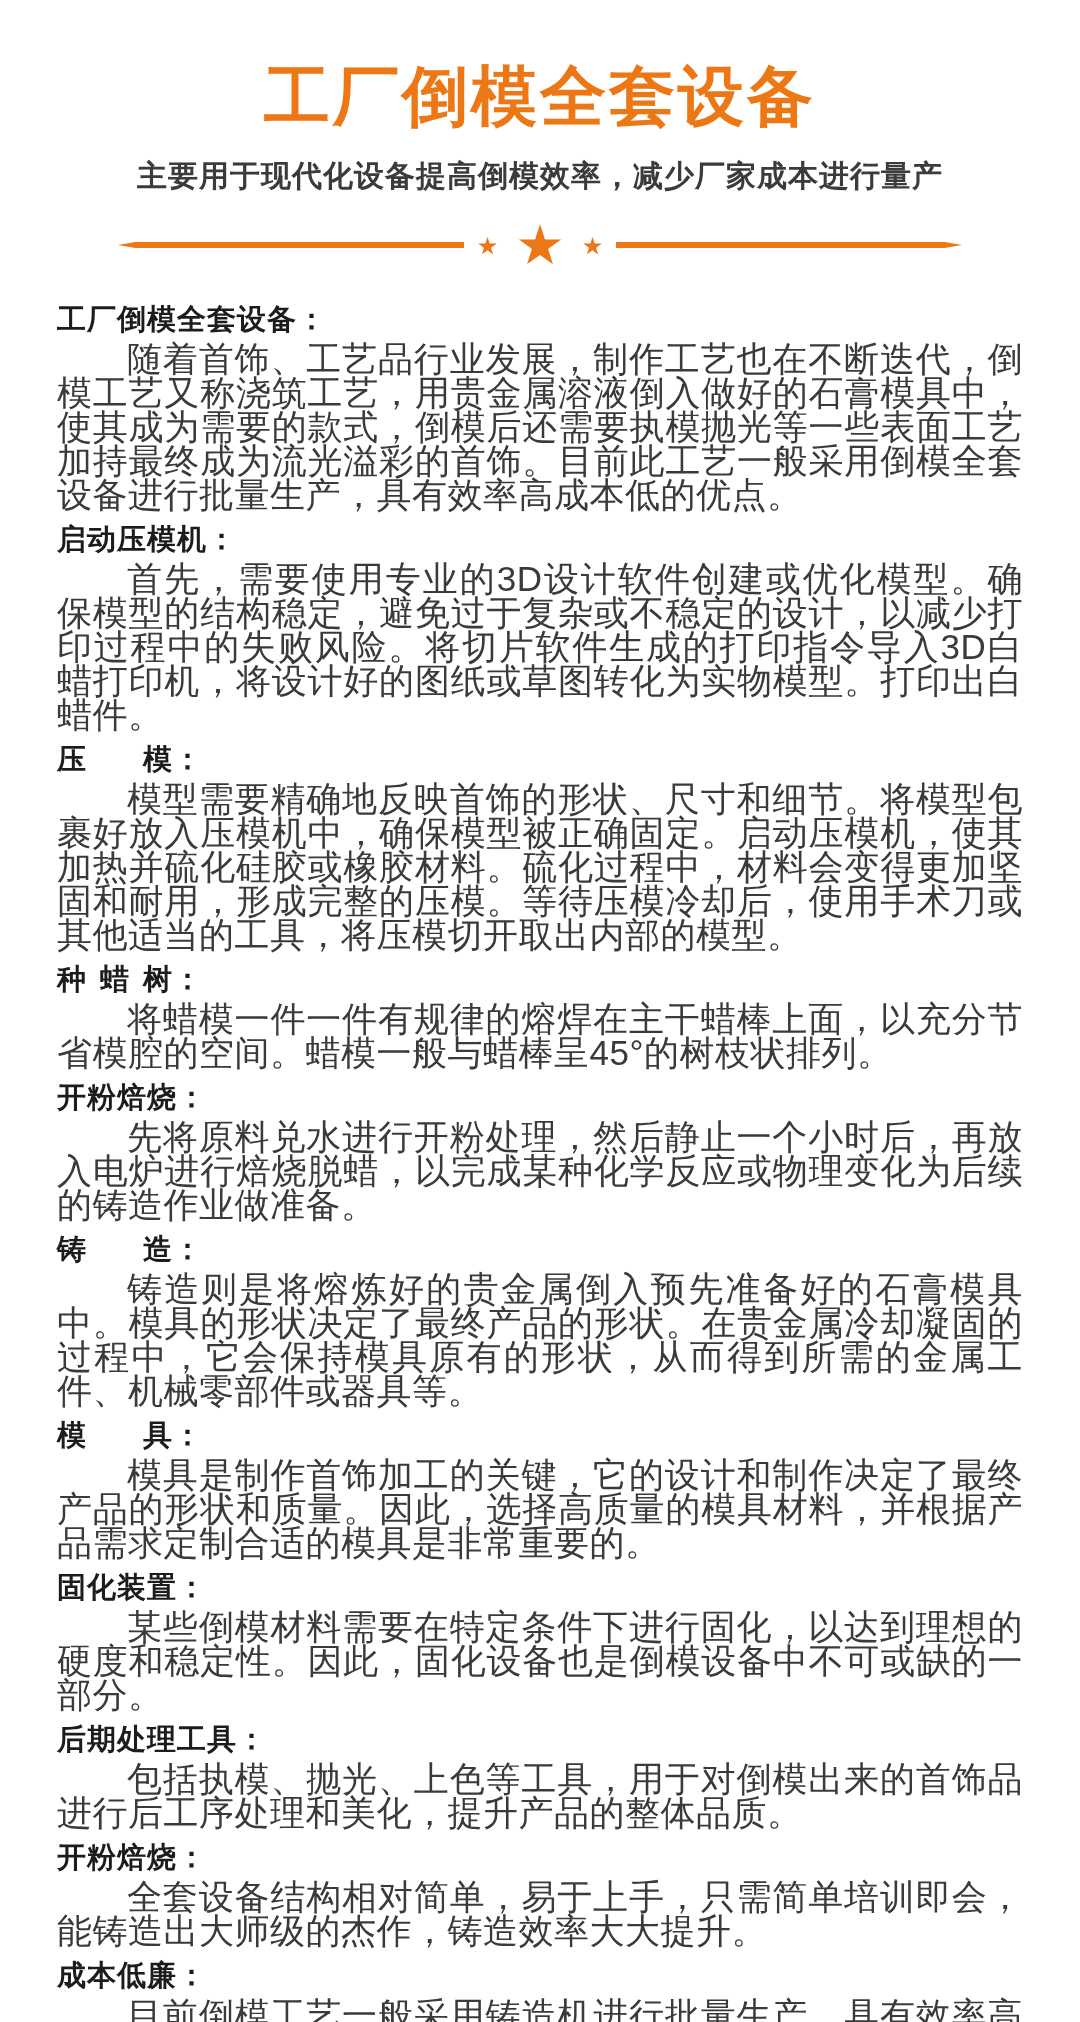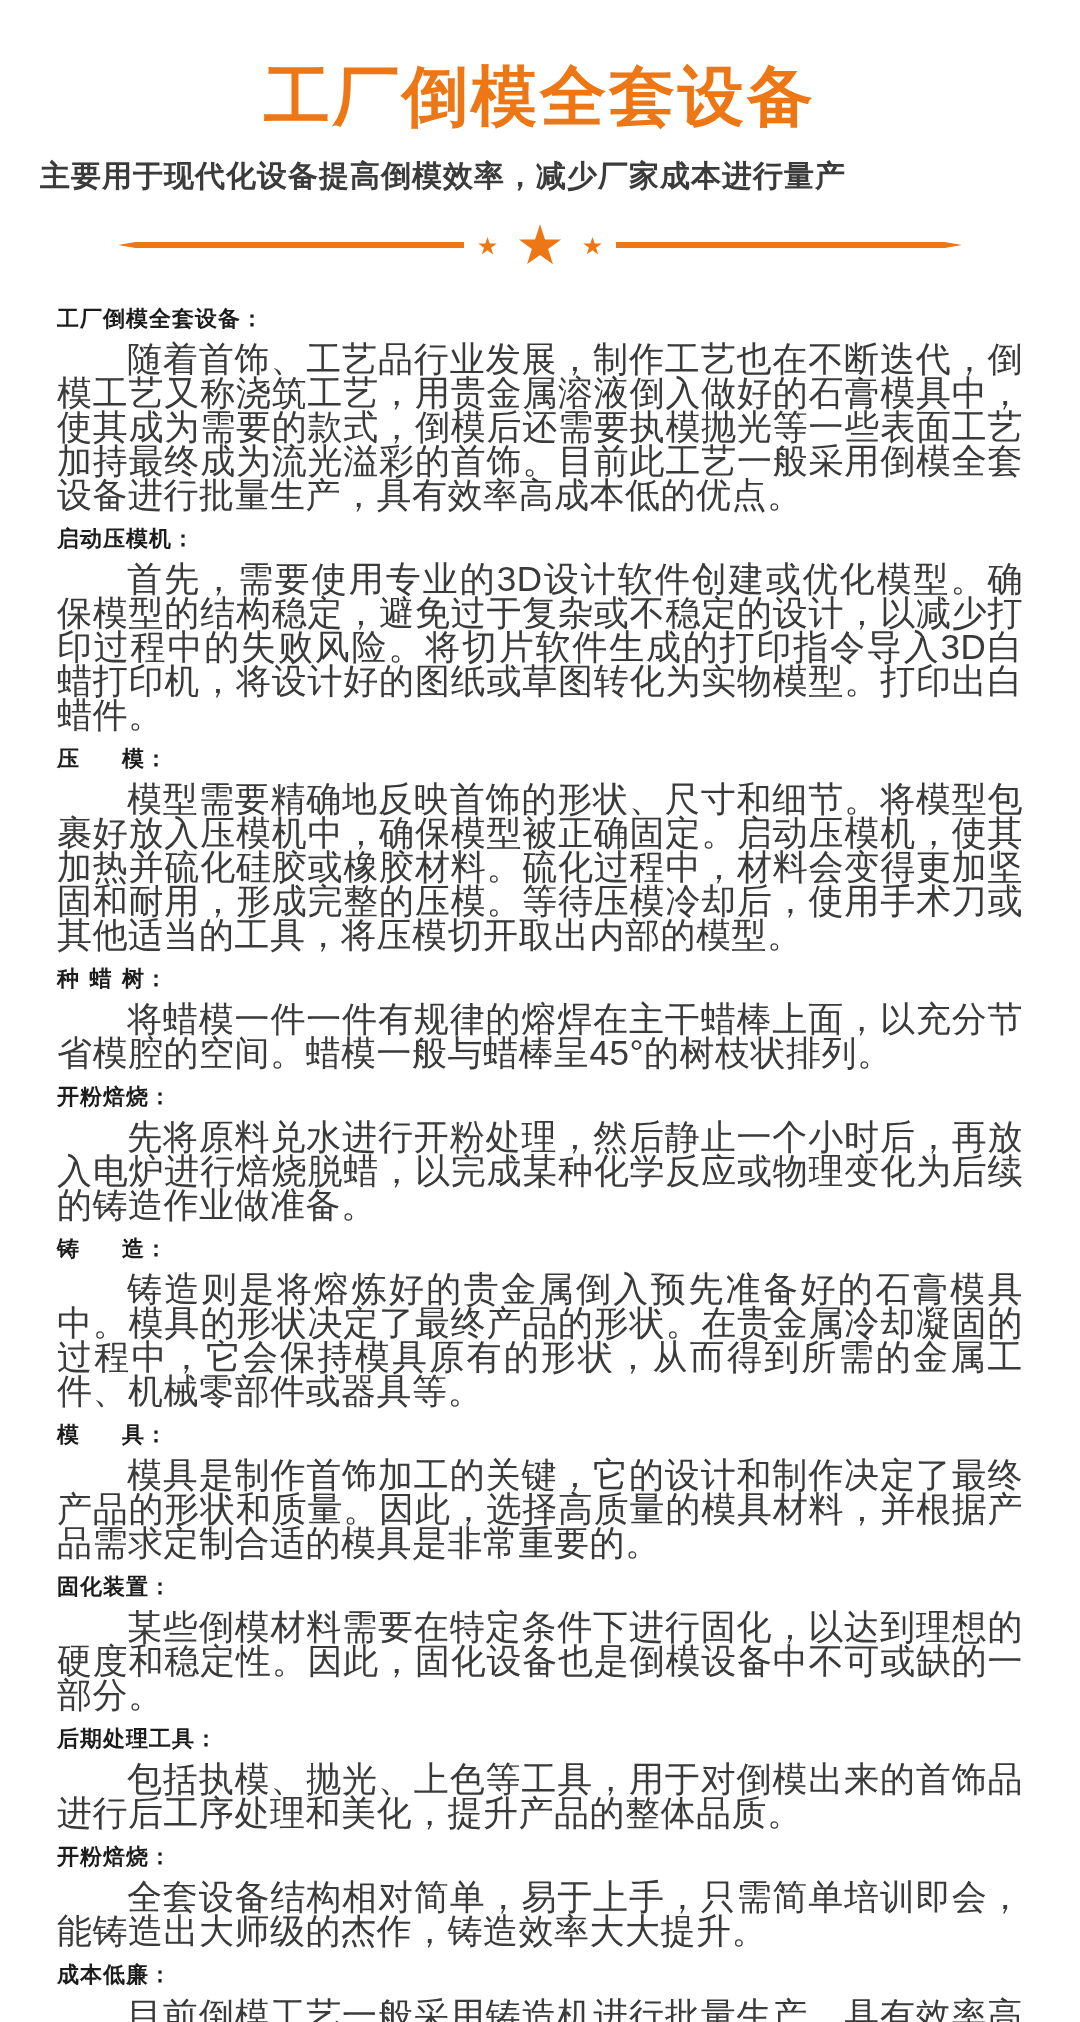--- a/index.html
+++ b/index.html
@@ -18,20 +18,21 @@
     margin: 60px 40px 0;
     text-align: center;
     font-size: 66px;
     font-weight: 900;
     letter-spacing: 3px;
     line-height: 72px;
     color: var(--accent, #ED7615);
   }
   .subtitle {
     margin: 24px 40px 0;
+    text-align: center;
     font-size: 30px;
     font-weight: 700;
     letter-spacing: 1px;
     line-height: 40px;
     color: #3b3b3b;
   }
   
   .divider {
     display: flex;
     align-items: center;
@@ -50,21 +51,21 @@
     color: var(--accent, #ED7615);
     line-height: 1;
     display: inline-block;
   }
   .star.small { font-size: 21px; }
   .star.big   { font-size: 48px; margin: 0 5px; }
   
   main.content { padding: 24px 57px 0; }
   .sec-h {
     margin: 9px 0 5px;
-    font-size: 22px;
+    font-size: 29px;
     font-weight: 800;
     line-height: 36px;
     color: #1c1c1c;
     letter-spacing: 1px;
   }
   .sec-label.spread {
     display: inline-block;
     width: 4em;
     text-align: justify;
     text-align-last: justify;

